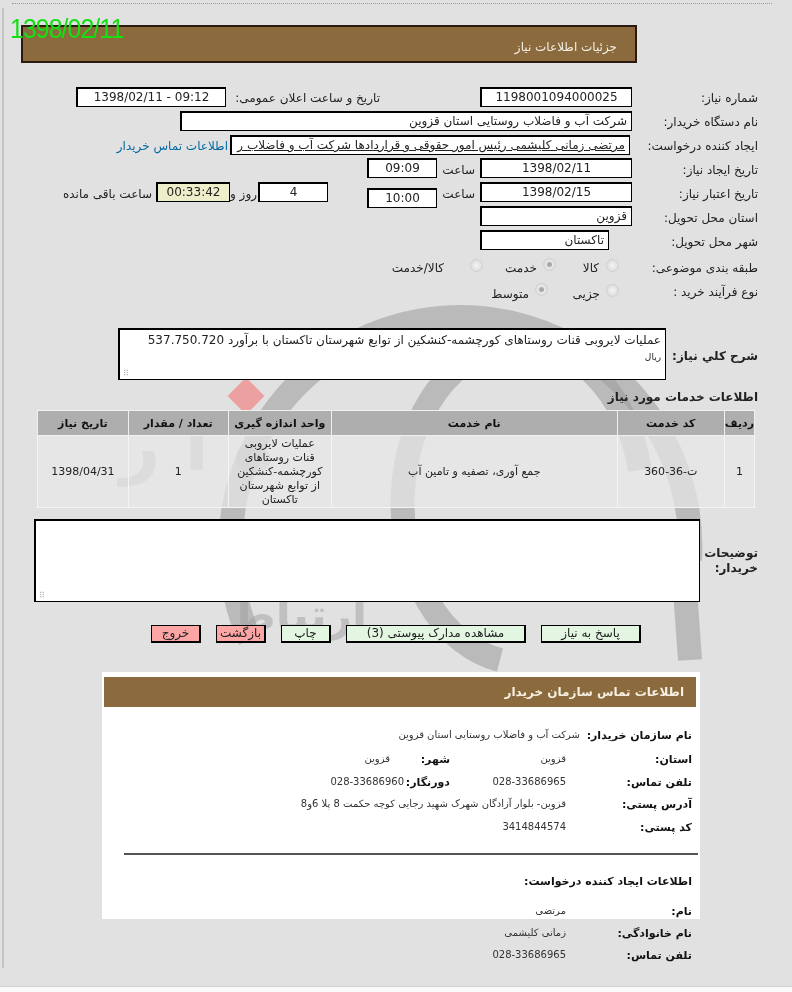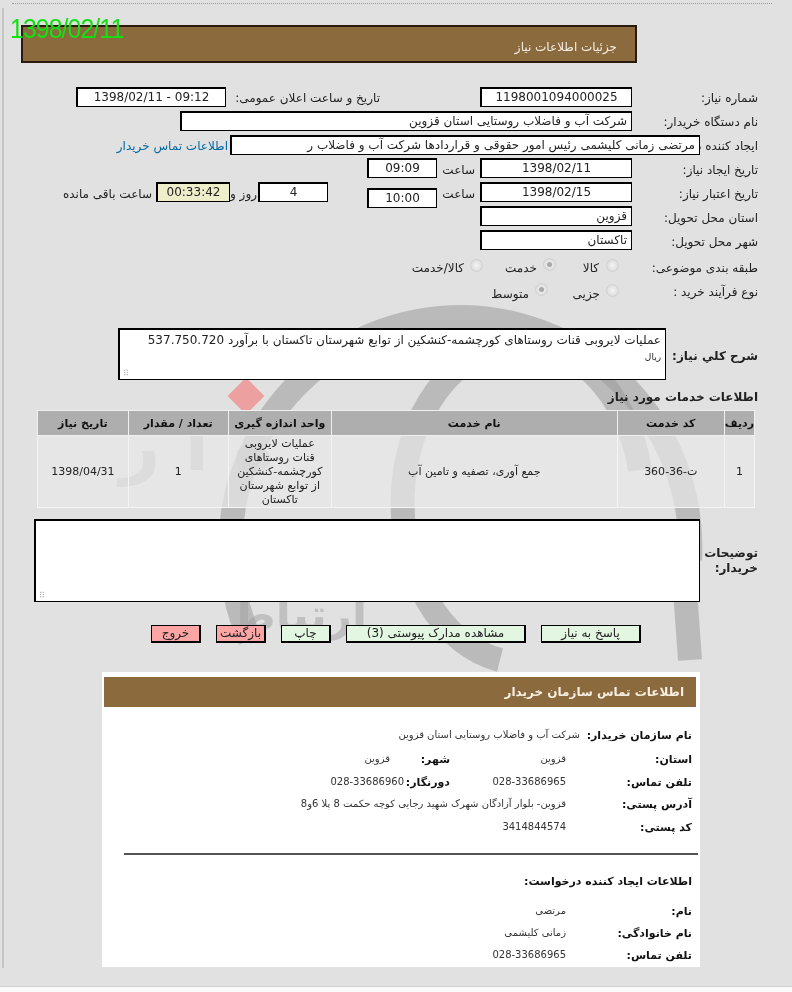--- a/index.html
+++ b/index.html
@@ -88,21 +88,21 @@
 
   .btn {
     position: absolute; height: 18px; top: 625px; font-size: 12px;
     border: 1px solid #000; border-right: 2px solid #000; border-bottom: 2px solid #000;
     text-align: center; line-height: 15px; direction: rtl; z-index: 3; cursor: pointer;
   }
   .btn.green { background: #e2f6e2; }
   .btn.pink { background: #fca5a5; }
 
   .contact {
-    position: absolute; left: 102px; top: 672px; width: 598px; height: 295px;
+    position: absolute; left: 102px; top: 672px; width: 598px; height: 247px;
     background: #fff; z-index: 2;
   }
   .contact-head {
     position: absolute; left: 2px; top: 5px; width: 592px; height: 30px;
     background: #8b6b3e; color: #f6efe2; font-weight: bold; font-size: 12px;
     direction: rtl; padding-right: 12px; line-height: 30px;
   }
   .c-lbl { position: absolute; direction: rtl; font-weight: bold; font-size: 11px; color: #111; white-space: nowrap; }
   .c-val { position: absolute; direction: rtl; font-size: 10px; color: #333; white-space: nowrap; }
   .c-rule { position: absolute; left: 22px; top: 181px; width: 574px; border-top: 2px solid #555; }
@@ -136,49 +136,49 @@
 
 <div class="lbl" style="right:34px; top:91px;">شماره نیاز:</div>
 <div class="box c" style="left:480px; top:87px; width:152px;">1198001094000025</div>
 <div class="lbl" style="right:412px; top:91px;">تاریخ و ساعت اعلان عمومی:</div>
 <div class="box c" style="left:76px; top:87px; width:150px;">1398/02/11 - 09:12</div>
 
 <div class="lbl" style="right:34px; top:115px;">نام دستگاه خریدار:</div>
 <div class="box r" style="left:180px; top:111px; width:452px;">شرکت آب و فاضلاب روستایی استان قزوین</div>
 
 <div class="lbl" style="right:34px; top:139px;">ایجاد کننده درخواست:</div>
-<div class="box r" style="left:230px; top:135px; width:470px;">مرتضی زمانی کلیشمی رئیس امور حقوقی و قراردادها شرکت آب و فاضلاب ر</div>
+<div class="box r" style="left:230px; top:135px; width:400px;text-decoration:underline;">مرتضی زمانی کلیشمی رئیس امور حقوقی و قراردادها شرکت آب و فاضلاب ر</div>
 <div class="lbl link" style="right:564px; top:139px;">اطلاعات تماس خریدار</div>
 
 <div class="lbl" style="right:34px; top:163px;">تاریخ ایجاد نیاز:</div>
 <div class="box c" style="left:480px; top:158px; width:152px;">1398/02/11</div>
 <div class="lbl" style="right:317px; top:163px;">ساعت</div>
 <div class="box c" style="left:367px; top:158px; width:70px;">09:09</div>
 
 <div class="lbl" style="right:34px; top:187px;">تاریخ اعتبار نیاز:</div>
 <div class="box c" style="left:480px; top:182px; width:152px;">1398/02/15</div>
 <div class="lbl" style="right:317px; top:187px;">ساعت</div>
 <div class="box c" style="left:367px; top:182px; width:70px;margin-top:6px;">10:00</div>
 <div class="box c" style="left:258px; top:182px; width:70px;">4</div>
 <div class="lbl" style="right:535px; top:187px;">روز و</div>
 <div class="box c yellow" style="left:156px; top:182px; width:74px;">00:33:42</div>
 <div class="lbl" style="right:640px; top:187px;">ساعت باقی مانده</div>
 
 <div class="lbl" style="right:34px; top:211px;">استان محل تحویل:</div>
 <div class="box r" style="left:480px; top:206px; width:152px;">قزوین</div>
 <div class="lbl" style="right:34px; top:235px;">شهر محل تحویل:</div>
-<div class="box r" style="left:480px; top:230px; width:152px;">تاکستان</div>
+<div class="box r" style="left:480px; top:230px; width:129px;">تاکستان</div>
 
 <div class="lbl" style="right:34px; top:261px;">طبقه بندی موضوعی:</div>
 <div class="radio" style="left:606px; top:259px;"></div>
 <div class="lbl" style="right:193px; top:261px;">کالا</div>
 <div class="radio on" style="left:543px; top:258px;"></div>
 <div class="lbl" style="right:255px; top:261px;font-family:Liberation Serif, serif;">خدمت</div>
 <div class="radio" style="left:470px; top:259px;"></div>
-<div class="lbl" style="right:328px; top:261px;">کالا/خدمت</div>
+<div class="lbl" style="right:348px; top:261px;">کالا/خدمت</div>
 
 <div class="lbl" style="right:34px; top:285px;">نوع فرآیند خرید :</div>
 <div class="radio" style="left:606px; top:284px;"></div>
 <div class="lbl" style="right:192px; top:287px;">جزیی</div>
 <div class="radio on" style="left:535px; top:283px;"></div>
 <div class="lbl" style="right:263px; top:287px;">متوسط</div>
 
 <div class="lbl bold-lbl" style="right:34px; top:349px;">شرح کلي نياز:</div>
 <div class="desc-area">
   <span>عملیات لایروبی قنات روستاهای کورچشمه-کنشکین از توابع شهرستان تاکستان با برآورد 537.750.720</span><br>

